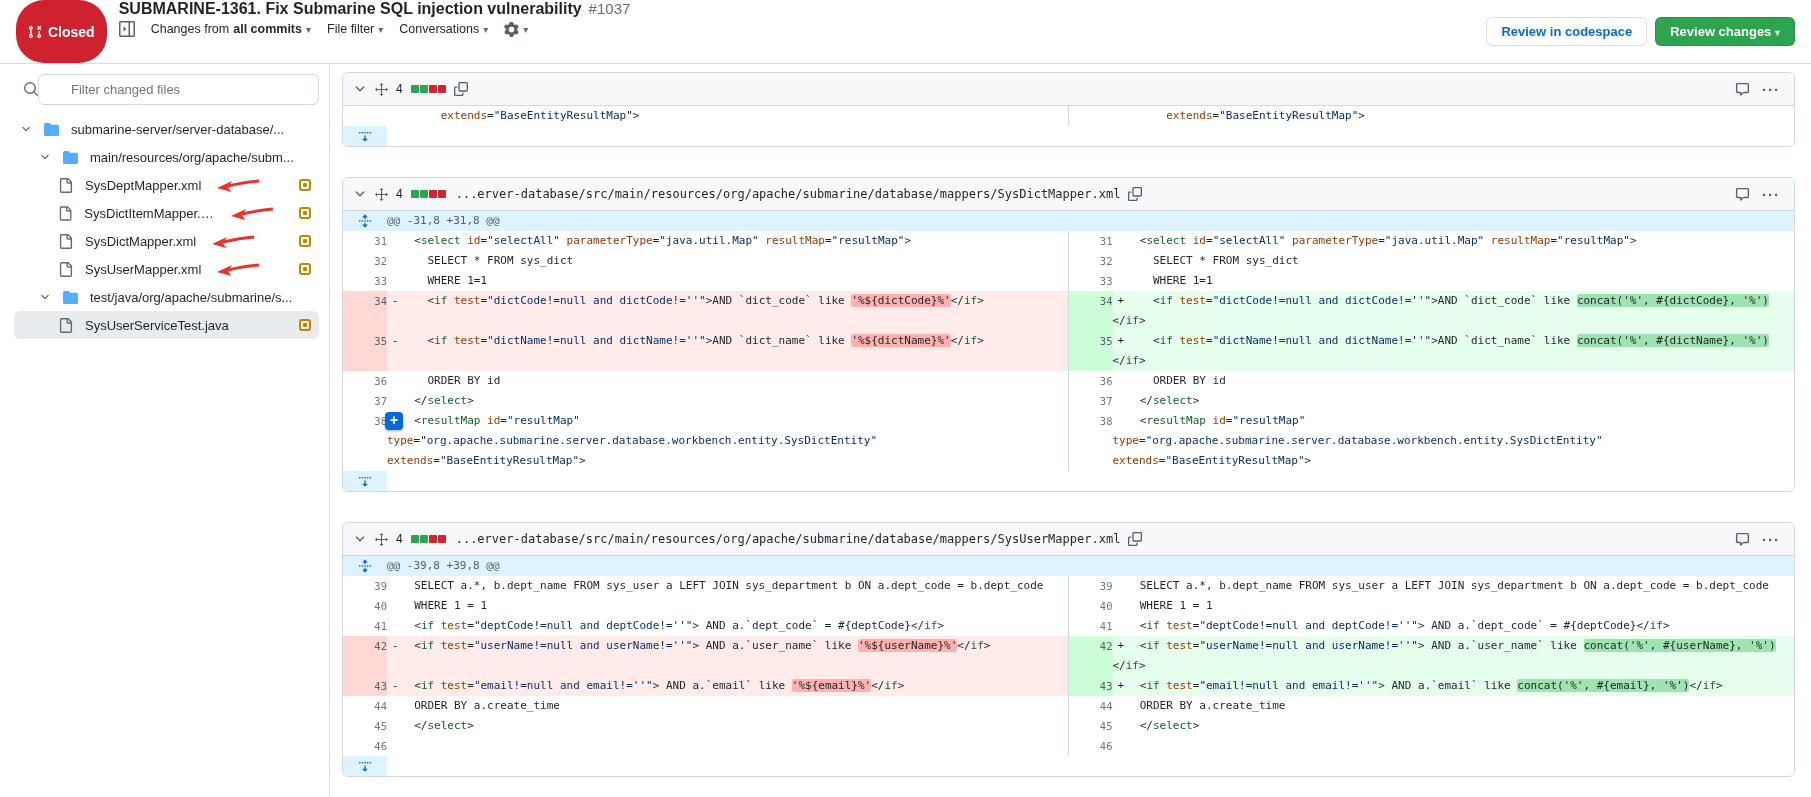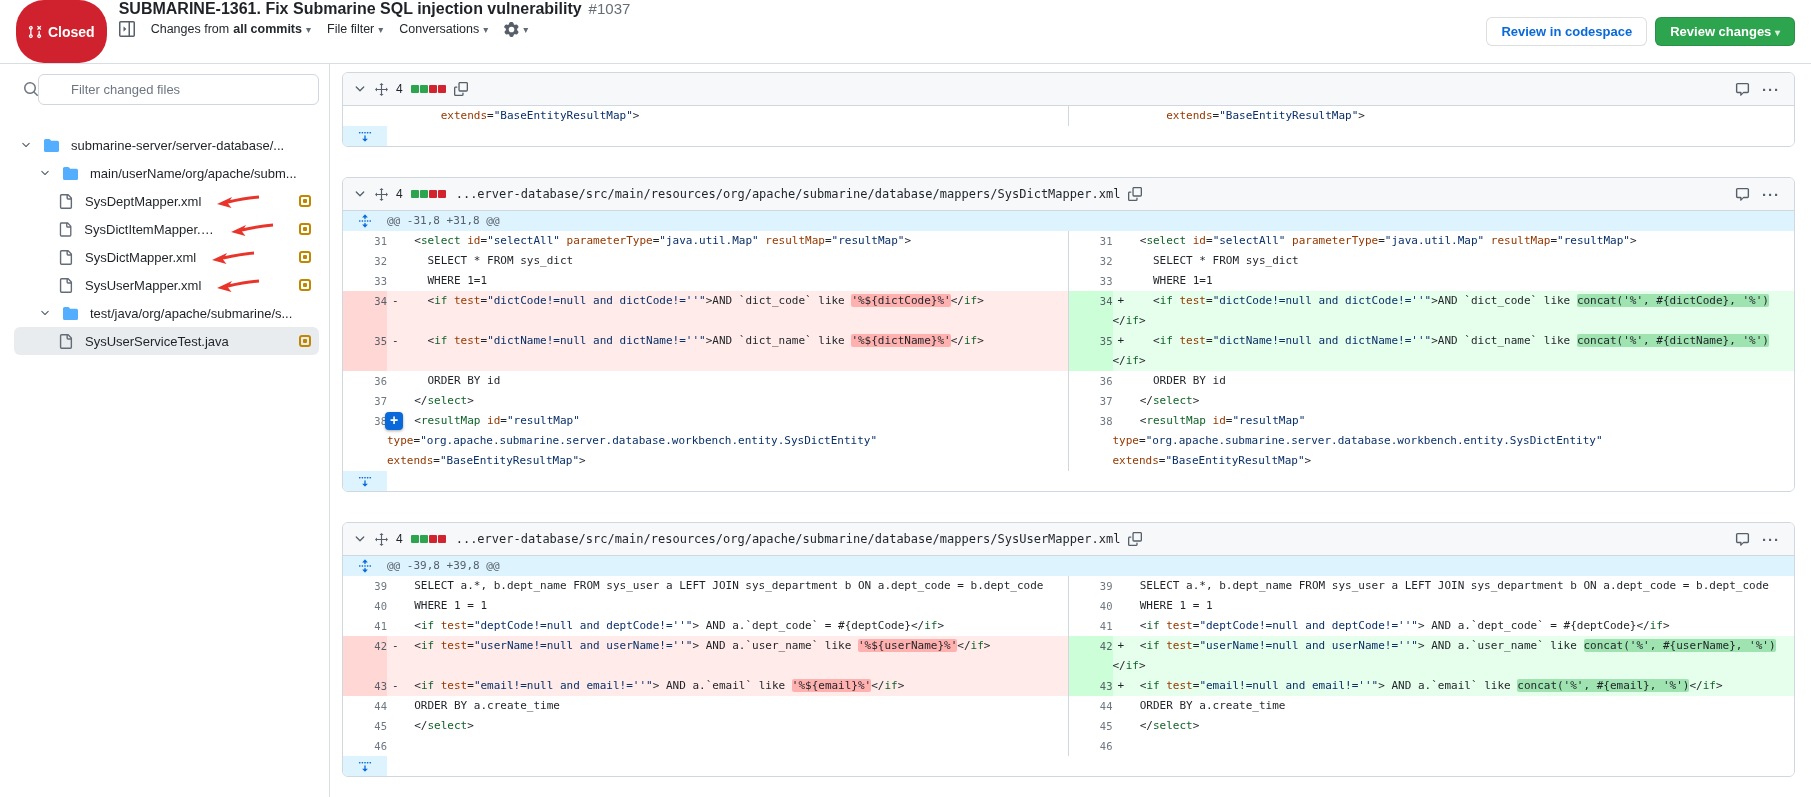--- a/index.html
+++ b/index.html
@@ -27,21 +27,21 @@
   .btn-default { background:#ffffff; color:#0969da; }
   .btn-primary { background:#2da44e; color:#fff; }
   .btn-primary .caret { color:#ffffffcc; }
 
   
   .content { display:flex; height:733px; }
   .sidebar { width:330px; flex:none; border-right:1px solid #d8dee4; padding:10px 10px 0 14px; overflow:hidden; }
   .main { flex:1; overflow:auto; padding:8px 16px 0 12px; background:#fff; }
 
   
-  .filter-box { position:relative; margin-bottom:26px;padding-left:24px; }
+  .filter-box { position:relative; margin-bottom:10px;padding-left:24px; }
   .filter-box input { width:100%; height:31px; border:1px solid #d0d7de; border-radius:6px; padding:0 10px 0 32px; font-size:13px; color:#1f2328; outline:none; background:#fff; font-family:inherit; }
   .filter-box input::placeholder { color:#6e7781; }
   .filter-box .search-ic { position:absolute; left:9px; top:7px; }
   .tree-row { display:flex; align-items:center; height:28px; gap:12px; font-size:13px; color:#1f2328; border-radius:6px; cursor:pointer; padding-right:8px; white-space:nowrap; }
   .tree-row.selected { background:#e9ecef; }
   .tree-label { overflow:hidden; text-overflow:ellipsis; }
   .flex-sp { flex:1; }
   .mod-ind { width:12px; height:12px; border:2px solid #bf8700; border-radius:3px; position:relative; flex:none; }
   .mod-ind::after { content:""; position:absolute; left:2px; top:2px; width:4px; height:4px; background:#bf8700; border-radius:1px; }
   .annot { margin-left:2px; flex:none; }
@@ -155,21 +155,21 @@
           </svg>
           <span class="tree-label">submarine-server/server-database/...</span>
         </div>
         <div class="tree-row" style="padding-left: 25px;">
           <svg width="12" height="12" viewBox="0 0 16 16">
             <path fill="#57606a" d="M12.78 5.22a.75.75 0 0 1 0 1.06l-4.25 4.25a.75.75 0 0 1-1.06 0L3.22 6.28a.75.75 0 1 1 1.06-1.06L8 8.94l3.72-3.72a.75.75 0 0 1 1.06 0Z"></path>
           </svg>
           <svg width="15" height="15" viewBox="0 0 16 16">
             <path fill="#54aeff" d="M.513 1.513A1.75 1.75 0 0 1 1.75 1h3.5c.55 0 1.07.26 1.4.7l.9 1.2a.25.25 0 0 0 .2.1h6.5c.966 0 1.75.784 1.75 1.75v8.5A1.75 1.75 0 0 1 14.25 15H1.75A1.75 1.75 0 0 1 0 13.25V2.75c0-.464.184-.909.513-1.237Z"></path>
           </svg>
-          <span class="tree-label">main/userName/org/apache/subm...</span>
+          <span class="tree-label">main/resources/org/apache/subm...</span>
         </div>
         <div class="tree-row" style="padding-left: 44px;">
           <svg width="15" height="15" viewBox="0 0 16 16">
             <path fill="#636c76" d="M2 1.75C2 .784 2.784 0 3.75 0h6.586c.464 0 .909.184 1.237.513l2.914 2.914c.329.328.513.773.513 1.237v9.586A1.75 1.75 0 0 1 13.25 16h-9.5A1.75 1.75 0 0 1 2 14.25Zm1.75-.25a.25.25 0 0 0-.25.25v12.5c0 .138.112.25.25.25h9.5a.25.25 0 0 0 .25-.25V6h-2.75A1.75 1.75 0 0 1 9 4.25V1.5Zm6.75.062V4.25c0 .138.112.25.25.25h2.688l-.011-.013-2.914-2.914Z"></path>
           </svg>
           <span class="tree-label">SysDeptMapper.xml</span>
           <svg width="46" height="14" viewBox="0 0 46 14" class="annot">
             <path d="M44 3 C32 4 22 6 13 8" stroke="#e8342a" stroke-width="3" fill="none"></path>
             <path d="M2 10 L17 3 L13 9.5 L16.5 14 Z" fill="#e8342a"></path>
           </svg>

